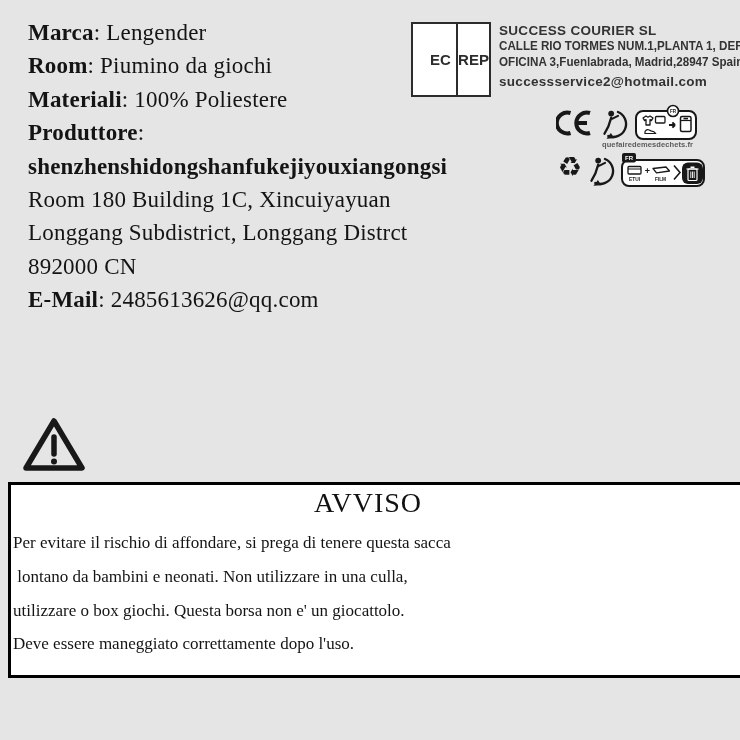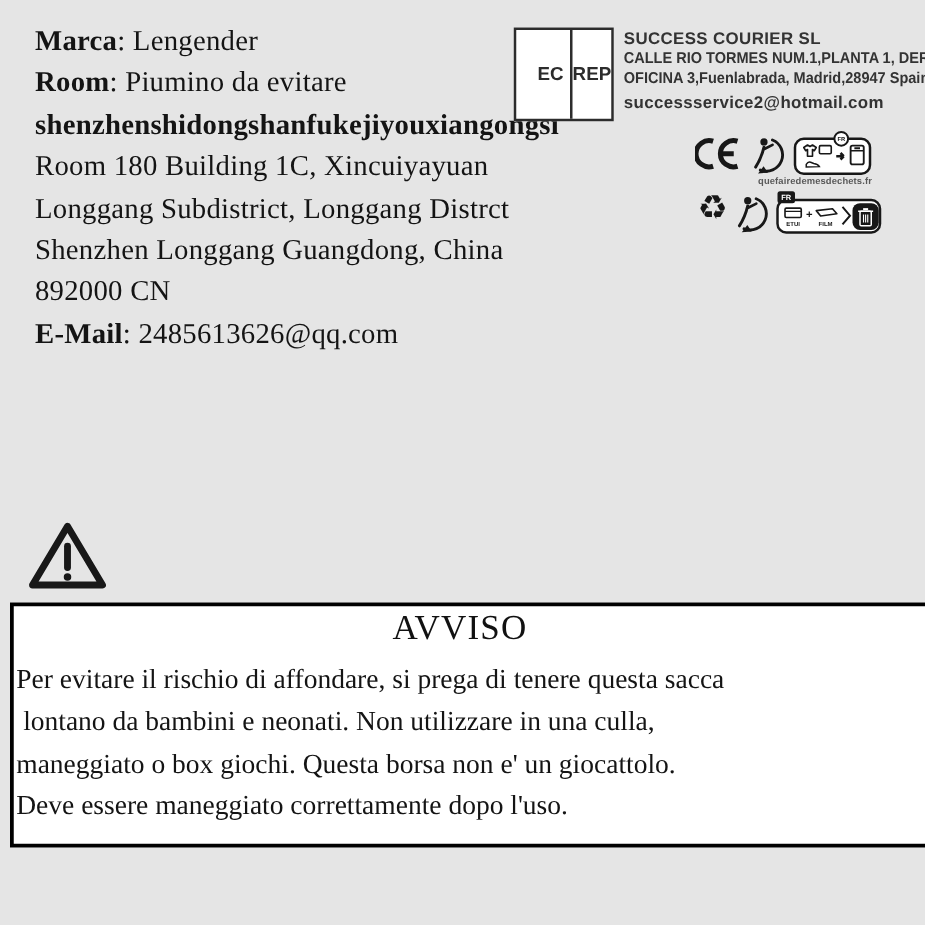--- a/index.html
+++ b/index.html
@@ -24,36 +24,36 @@
   
   .ecrep-text{position:absolute;left:499px;top:22px;font-family:"Liberation Sans", sans-serif;
               color:#333;width:245px;}
   .ecrep-company{font-size:13.5px;font-weight:bold;letter-spacing:0.3px;line-height:17px;}
   .ecrep-addr{font-size:12.5px;font-weight:bold;white-space:nowrap;line-height:15.5px;
               transform:scaleX(0.93);transform-origin:left center;}
   .ecrep-email{font-size:13.5px;font-weight:bold;letter-spacing:0.3px;margin-top:4px;}
 
   
   .icon-abs{position:absolute;}
-  .url-text{position:absolute;left:602px;top:140px;width:100px;text-align:center;
+  .url-text{position:absolute;left:602px;top:140px;width:100px;text-align:left;
             font-family:"Liberation Sans", sans-serif;font-size:7.5px;font-weight:bold;
             color:#5a5a5a;letter-spacing:0.1px;}
   .recycle-glyph{position:absolute;left:558px;top:151px;font-family:"DejaVu Sans", sans-serif;
             font-size:27px;color:#181818;line-height:32px;}
 
   
   .warn-tri{position:absolute;left:22px;top:416px;}
 
   
   .avviso{position:absolute;left:8px;top:482px;width:762px;height:196px;
           border:3px solid #000;box-sizing:border-box;background:#fff;}
   .avviso-title{position:absolute;left:357px;top:2px;transform:translateX(-50%);
           font-size:28px;letter-spacing:1px;color:#111;text-align:center;}
   .avviso-body{position:absolute;left:2px;top:41px;}
-  .avviso-line{white-space:pre;font-size:22px;line-height:33.8px;color:#141414;}
+  .avviso-line{white-space:pre;font-size:17px;line-height:33.8px;color:#141414;}
 
   .sr{position:absolute;width:1px;height:1px;overflow:hidden;clip:rect(0 0 0 0);}
   svg text{font-family:"Liberation Sans", sans-serif;}
 </style>
 </head>
 <body>
 
 <div class="page">
 
   <svg width="0" height="0" style="position:absolute">
@@ -63,25 +63,26 @@
         <path d="M10.5,9.5 C9.2,15 7.2,20.5 3.6,26" fill="none" stroke="#181818" stroke-width="2.4" stroke-linecap="round"></path>
         <path d="M10.8,11 L17.6,7.6" fill="none" stroke="#181818" stroke-width="2.2" stroke-linecap="round"></path>
         <path d="M17.5,3.6 A12.3,12.3 0 1,1 7.5,28.4" fill="none" stroke="#181818" stroke-width="2.4" stroke-linecap="round"></path>
         <polygon points="10.2,25.2 13.8,30.6 5.6,31.2" fill="#181818"></polygon>
       </g>
     </defs>
   </svg>
 
   <div class="info">
     <div class="info-line"><span class="b">Marca</span><span>: Lengender</span></div>
-    <div class="info-line"><span class="b">Room</span><span>: Piumino da evitare</span></div>
+    <div class="info-line"><span class="b">Room</span><span>: Piumino da giochi</span></div>
+    <div class="info-line"><span class="b">Materiali</span><span>: 100% Poliestere</span></div>
+    <div class="info-line"><span class="b">Produttore</span><span>:</span></div>
     <div class="info-line"><span class="b">shenzhenshidongshanfukejiyouxiangongsi</span></div>
     <div class="info-line"><span>Room 180 Building 1C, Xincuiyayuan</span></div>
     <div class="info-line"><span>Longgang Subdistrict, Longgang Distrct</span></div>
-    <div class="info-line"><span>Shenzhen Longgang Guangdong, China</span></div>
     <div class="info-line"><span>892000 CN</span></div>
     <div class="info-line"><span class="b">E-Mail</span><span>: 2485613626@qq.com</span></div>
   </div>
 
   <div class="ecrep-box">
     <div class="ecrep-cell first">EC</div>
     <div class="ecrep-cell">REP</div>
   </div>
 
   <div class="ecrep-text">
@@ -146,18 +147,18 @@
     <path d="M32,5 L60,52 L4,52 Z" fill="none" stroke="#181818" stroke-width="5.5" stroke-linejoin="round"></path>
     <line x1="32" y1="21" x2="32" y2="38" stroke="#181818" stroke-width="5.5" stroke-linecap="round"></line>
     <circle cx="32" cy="45.5" r="3" fill="#181818"></circle>
   </svg>
 
   <div class="avviso">
     <div class="avviso-title">AVVISO</div>
     <div class="avviso-body">
       <div class="avviso-line">Per evitare il rischio di affondare, si prega di tenere questa sacca</div>
       <div class="avviso-line"> lontano da bambini e neonati. Non utilizzare in una culla,</div>
-      <div class="avviso-line">maneggiato o box giochi. Questa borsa non e' un giocattolo.</div>
+      <div class="avviso-line">utilizzare o box giochi. Questa borsa non e' un giocattolo.</div>
       <div class="avviso-line">Deve essere maneggiato correttamente dopo l'uso.</div>
     </div>
   </div>
 
 </div>
 
 </body></html>

